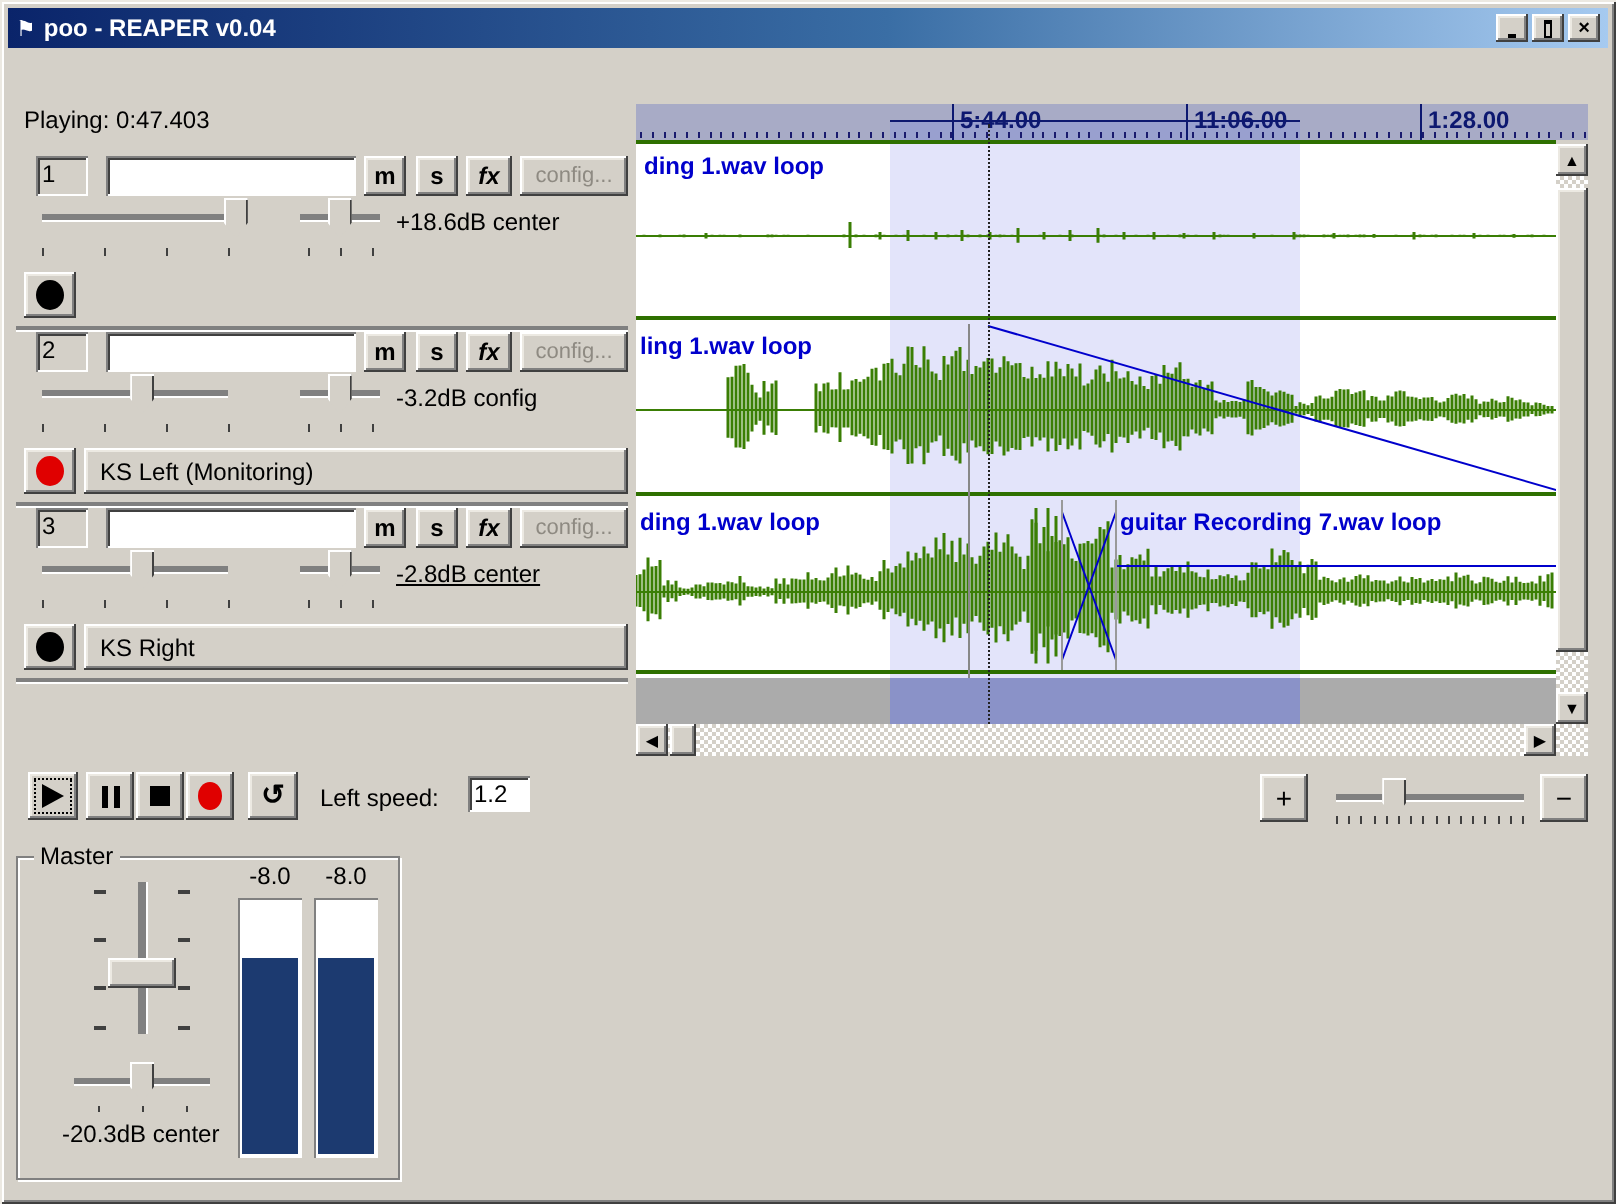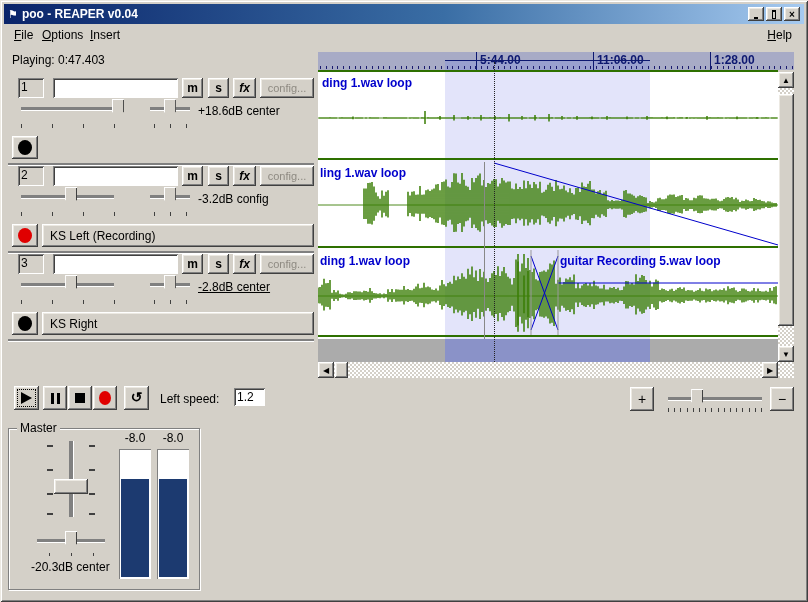--- a/index.html
+++ b/index.html
@@ -72,26 +72,20 @@
         </button>
       <button class="btn3d winbtn">
           <span style="width:8px;height:6px;border:1px solid #000;border-top-width:2px;"></span>
         </button>
       <button class="btn3d winbtn">
           <span>×</span>
         </button>
     </div>
   </div>
 
-  <div class="abs menubar">
-    <span class="menuitem" style="left:4px;"><u>F</u>ile</span>
-    <span class="menuitem" style="left:32px;"><u>O</u>ptions</span>
-    <span class="menuitem" style="left:80px;"><u>I</u>nsert</span>
-    <span class="menuitem" style="right:6px;"><u>H</u>elp</span>
-  </div>
 
   <div class="abs statustext" style="left:12px;top:53px;">Playing: 0:47.403</div>
 
   <div class="panel" style="top:76px;">
     <div class="numbox sunken">1</div>
     <input class="nameinput" value="" style="">
     <button class="btn3d msbtn" style="left:174px;">m</button>
     <button class="btn3d msbtn" style="left:200px;">s</button>
     <button class="btn3d msbtn fxbtn" style="left:225px;width:23px;">fx</button>
     <button class="btn3d cfgbtn" style="left:252px;">config...</button>
@@ -123,21 +117,21 @@
     <button class="btn3d cfgbtn" style="left:252px;">config...</button>
     <div class="sltrack" style="left:13px;top:31px;width:93px;"></div>
     <div class="slthumb volthumb" style="top: 23px; left: 57.12px;"></div>
     <div class="sltrack" style="left:142px;top:31px;width:40px;"></div>
     <div class="slthumb panthumb" style="top: 23px; left: 155.84px;"></div>
     <div class="dblabel" style="left:190px;top:28px;">-3.2dB config</div>
     <div class="tickrow"></div>
     <button class="btn3d armbtn">
         <span class="armdot armdot1" style="background: rgb(224, 0, 0);"></span>
       </button>
-    <button class="btn3d iobtn">KS Left (Recording)</button>
+    <button class="btn3d iobtn">KS Left (Monitoring)</button>
   <div class="tick" style="left: 13px; top: 48px;"></div>
       <div class="tick" style="left: 44px; top: 48px;"></div>
       <div class="tick" style="left: 75px; top: 48px;"></div>
       <div class="tick" style="left: 106px; top: 48px;"></div>
       <div class="tick" style="left: 146px; top: 48px;"></div>
       <div class="tick" style="left: 162px; top: 48px;"></div>
       <div class="tick" style="left: 178px; top: 48px;"></div>
     </div>
   <div class="divider" style="top:251px;"></div>
 
@@ -281,21 +275,21 @@
           <line x1="213" y1="178" x2="213" y2="263" stroke="#999" stroke-width="1"></line>
           <line x1="240" y1="178" x2="240" y2="263" stroke="#999" stroke-width="1"></line>
         </svg>
       <div class="sep" style="top:86px;"></div>
       <div class="sep" style="top:174px;"></div>
       <div class="sep" style="top:263px;"></div>
       <div id="labelslayer" style="position:absolute;left:0;top:0;width:460px;height:267px;">
           <div class="itemlabel" style="left: 4px; top: 4px;">ding 1.wav loop</div>
           <div class="itemlabel" style="left: 2px; top: 94px;">ling 1.wav loop</div>
           <div class="itemlabel" style="left: 2px; top: 182px;">ding 1.wav loop</div>
-          <div class="itemlabel" style="left: 242px; top: 182px;">guitar Recording 5.wav loop</div>
+          <div class="itemlabel" style="left: 242px; top: 182px;">guitar Recording 7.wav loop</div>
         </div>
     </div>
 
     <div id="grayband">
       <div id="selband2" style="position: absolute; top: 0px; height: 23px; background: rgb(138, 146, 200); left: 127px; width: 205px;"></div>
     </div>
 
     <div id="playhead" style="position: absolute; top: 10px; height: 300px; width: 0px; border-left: 1px dotted rgb(34, 34, 34); left: 176px;"></div>
     <div id="editcur" style="position: absolute; top: 110px; height: 177px; width: 1px; background: rgb(136, 136, 136); left: 166px;"></div>
 

